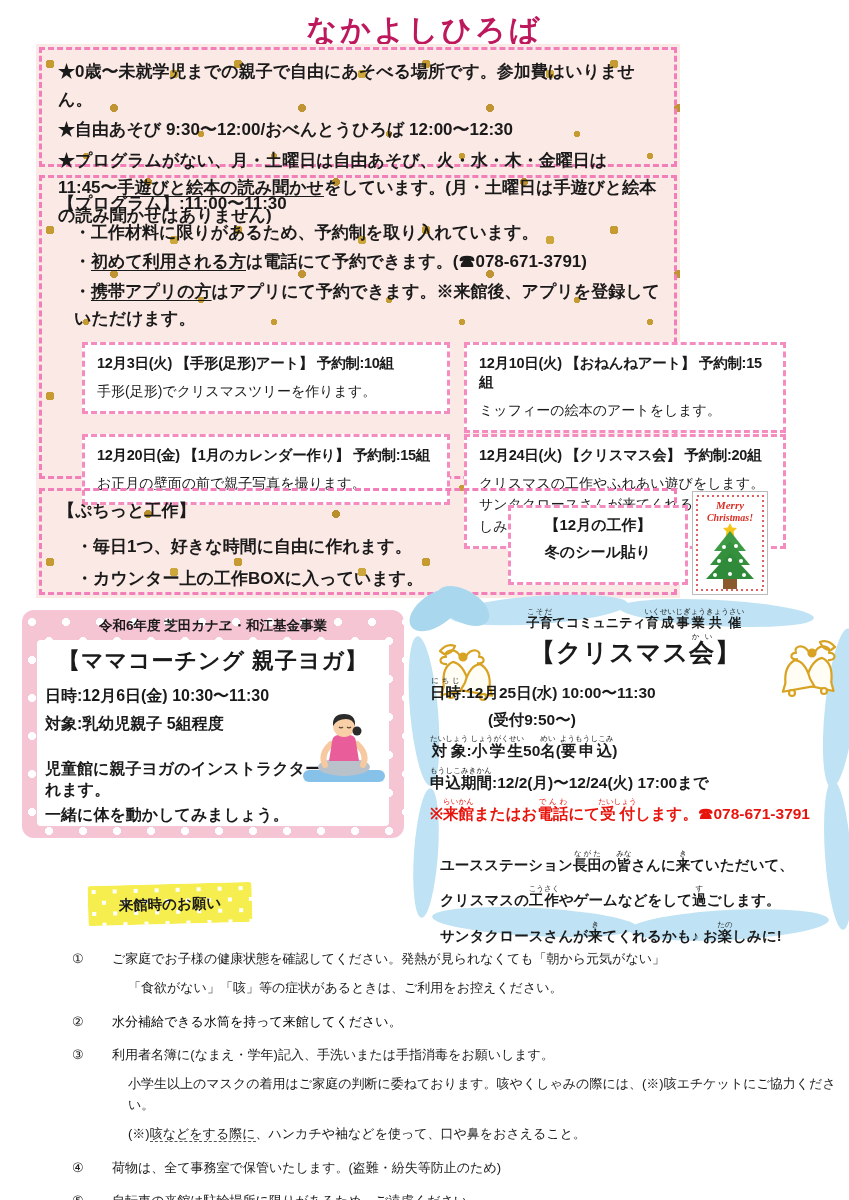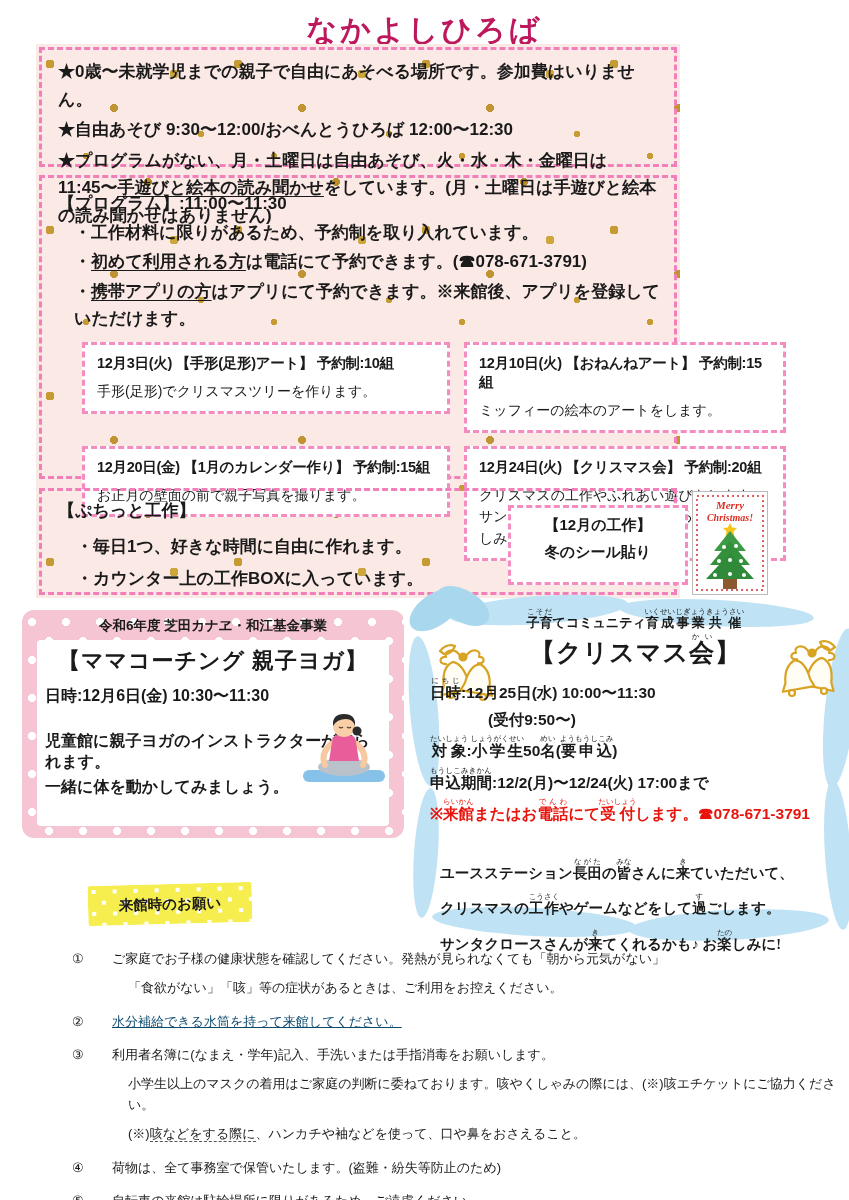--- a/index.html
+++ b/index.html
@@ -24,21 +24,21 @@
     background-size:188px 166px;}
   .dashed{border:3px dashed #f27fb9;box-sizing:border-box;}
 
   .intro{position:absolute;left:3px;right:3px;top:3px;height:120px;padding:5px 16px;}
   .intro p{margin:3px 0;font-size:17px;line-height:1.62;font-weight:600;}
   .ul{text-decoration:underline;text-underline-offset:3px;}
 
   .program{position:absolute;left:3px;right:3px;top:131px;height:304px;padding:10px 8px 8px 16px;}
   .prog-line{margin:2px 0;font-size:17px;line-height:1.6;font-weight:600;}
   .prog-bullet{margin-left:16px;}
-  .events{display:grid;grid-template-columns:368px 322px;gap:13px 14px;margin:10px 4px 0 24px;align-items:start;}
+  .events{display:grid;grid-template-columns:368px 322px;gap:1px 14px;margin:10px 4px 0 24px;align-items:start;}
   .event-card{background:#fff;border:3px dashed #f48cbf;padding:7px 12px 6px;}
   .ev-head{margin:2px 0 8px;font-size:14.5px;font-weight:bold;letter-spacing:-0.3px;}
   .ev-desc{margin:2px 0;font-size:14px;line-height:1.55;}
 
   .petit{position:absolute;left:3px;right:3px;top:444px;bottom:3px;}
   .petit p{position:absolute;margin:0;font-size:17px;font-weight:600;}
   .petit-head{left:16px;top:8px;}
   .petit-b1{left:34px;top:44px;}
   .petit-b2{left:34px;top:76px;}
   .dec-box{position:absolute;left:466px;top:14px;width:180px;height:80px;background:#fff;
@@ -66,21 +66,21 @@
   
   .x-box{position:absolute;left:414px;top:600px;width:435px;height:336px;}
   .blob{position:absolute;background:#bfe3f4;border-radius:50%;z-index:0;}
   .bow{background:#a9d7ee;}
   .x-content{position:relative;z-index:2;padding:6px 8px 0 16px;}
   .x-sub{margin:2px 0 0;text-align:center;font-size:13px;font-weight:bold;line-height:1.25;}
   .x-title{margin:2px 0 8px;text-align:center;font-size:25px;font-weight:bold;letter-spacing:1px;}
   .x-line{margin:4px 0;font-size:15.5px;font-weight:600;line-height:1.45;}
   .x-indent{padding-left:58px;}
   .x-red{color:#e8140c;font-weight:bold;}
-  .x-desc{margin:32px 0 0;padding-left:10px;font-size:14.5px;font-weight:600;line-height:1.55;font-family:Liberation Serif, serif;}
+  .x-desc{margin:24px 0 0;padding-left:10px;font-size:14.5px;font-weight:600;line-height:1.55;}
   .x-desc p{margin:9px 0;}
   ruby rt{font-size:7.5px;font-weight:normal;letter-spacing:0;}
   .bells{position:absolute;z-index:2;}
   .bells.left{left:16px;top:42px;}
   .bells.right{right:4px;top:38px;transform:scaleX(-1);}
 
   
   .badge{position:absolute;left:88px;top:884px;width:164px;height:40px;
     background-color:#f6ee4e;
     background-image:
@@ -89,21 +89,21 @@
     background-size:21px 22px;
     display:flex;align-items:center;justify-content:center;
     font-size:14.5px;font-weight:bold;transform:rotate(-1.5deg);
     border-radius:3px;}
 
   
   .requests{position:absolute;left:72px;top:936px;width:766px;}
   .req-row{display:flex;margin-top:13px;font-size:13px;line-height:1.6;}
   .req-row.cont{margin-top:8px;gap:16px;}
   .req-num{width:26px;flex:none;margin-right:14px;}
-  .req-text.red{color:#0c4a6e;text-decoration:underline;}
+  .req-text.red{color:#000000;}
   .req-text u{text-decoration:none;border-bottom:1px dashed #555;}
 </style>
 </head>
 <body>
 
 <div class="page">
 
   <h1 class="page-title">なかよしひろば</h1>
 
   <div class="pink-zone">
@@ -174,20 +174,21 @@
         </svg>
       </div>
     </div>
   </div>
 
   <div class="yoga-box">
     <p class="yoga-sub">令和6年度 芝田カナヱ・和江基金事業</p>
     <div class="yoga-inner">
       <p class="yoga-title">【ママコーチング 親子ヨガ】</p>
       <p class="yoga-line">日時:12月6日(金) 10:30〜11:30</p>
+      <p class="yoga-line">対象:乳幼児親子 5組程度</p>
       <p class="yoga-desc first">児童館に親子ヨガのインストラクターが来られます。</p>
       <p class="yoga-desc">一緒に体を動かしてみましょう。</p>
       <div class="yoga-svg">
         <svg width="86" height="74" viewBox="0 0 86 74">
           <rect x="2" y="58" width="82" height="12" rx="6" fill="#86c1ea"></rect>
           <ellipse cx="43" cy="55" rx="26" ry="9" fill="#b9c2cb"></ellipse>
           <path d="M30 32 Q19 42 24 53" stroke="#f6c9a0" stroke-width="6" fill="none" stroke-linecap="round"></path>
           <path d="M56 32 Q67 42 62 53" stroke="#f6c9a0" stroke-width="6" fill="none" stroke-linecap="round"></path>
           <path d="M31 30 Q31 24 37 23 L49 23 Q55 24 55 30 L58 49 L28 49 Z" fill="#e85d9a"></path>
           <circle cx="43" cy="14" r="11" fill="#f8cfa6"></circle>

